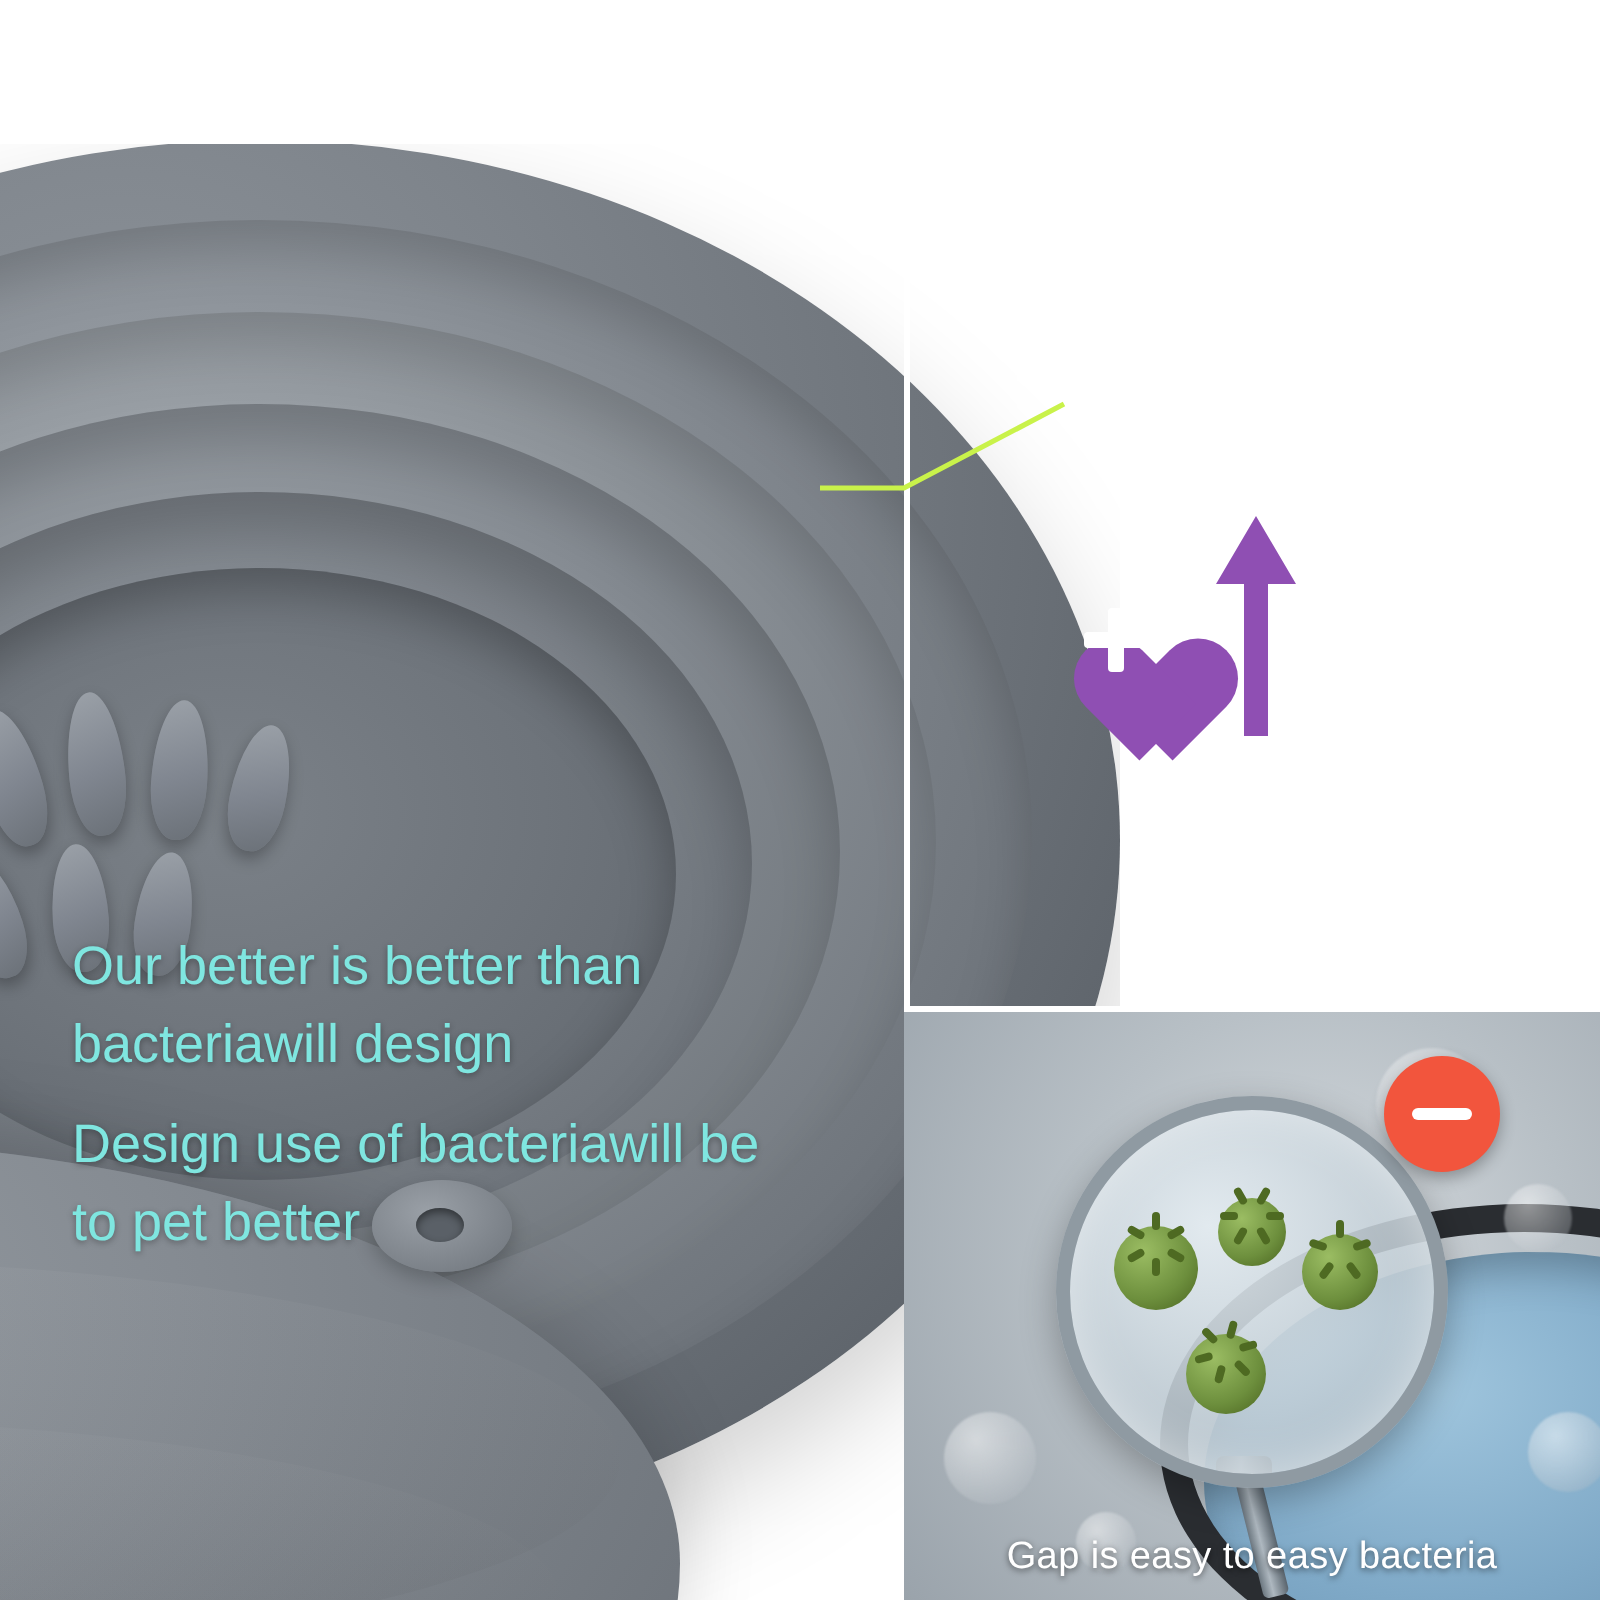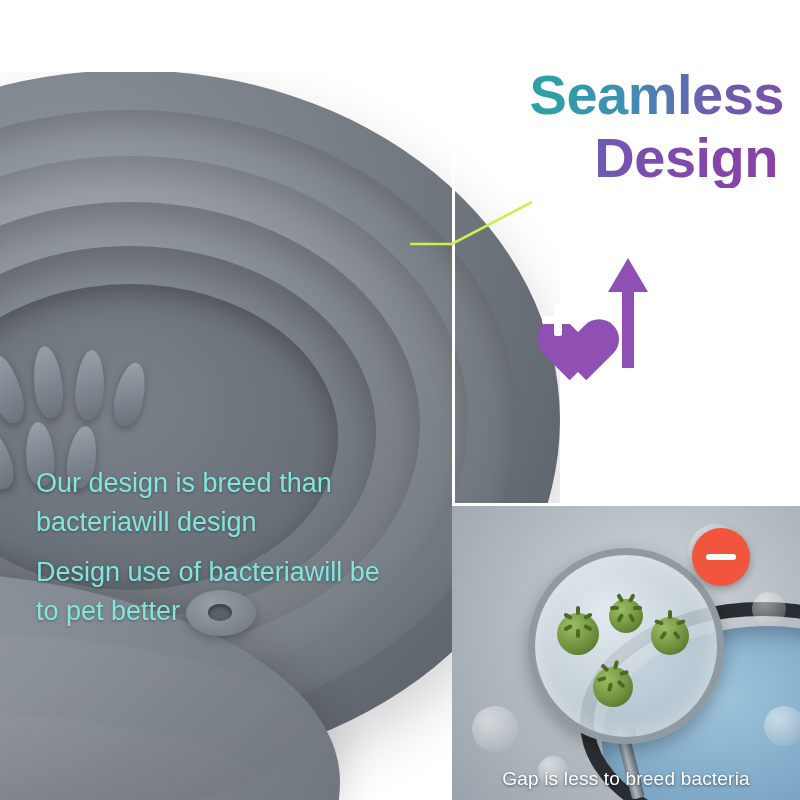--- a/index.html
+++ b/index.html
@@ -386,43 +386,39 @@
           <i style="transform:rotate(75deg)"></i>
           <i style="transform:rotate(135deg)"></i>
         <i style="transform:rotate(195deg)"></i>
           <i style="transform:rotate(255deg)"></i>
           <i style="transform:rotate(315deg)"></i>
       </div>
     </div>
 
     <div class="minus-badge"></div>
 
-    <div class="bact-caption">Gap is less to breed bacteria</div>
+    <div class="bact-caption">Gap is easy to easy bacteria</div>
   </div>
 
-  <div class="headline">
-    <span class="grad-a">Seamless</span>
-    <span class="l2 grad-b">Design</span>
-  </div>
 
   <svg class="callout-line" viewBox="0 0 126 46">
     <polyline points="2,44 44,44 124,2" fill="none" stroke="#c9f24a" stroke-width="2.6"></polyline>
   </svg>
 
   <div class="heart">
     <div class="heart-plus">
       <span class="hb"></span>
         <span class="vb"></span>
     </div>
   </div>
 
   <svg class="arrow-up" viewBox="0 0 44 110">
     <polygon points="22,0 42,34 28,34 28,110 16,110 16,34 2,34" fill="#8f4fb3"></polygon>
   </svg>
 
   <div class="left-copy">
-    <p>Our design is breed than</p>
+    <p>Our better is better than</p>
     <p>bacteriawill design</p>
     <p class="p2">Design use of bacteriawill be</p>
     <p>to pet better</p>
   </div>
 
 </div>
 
 </body></html>

